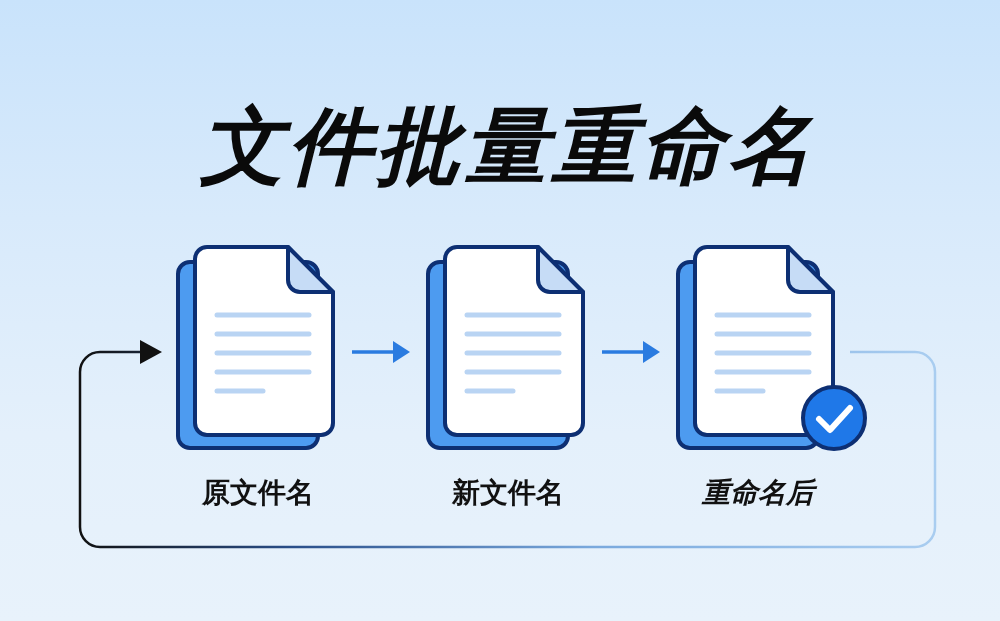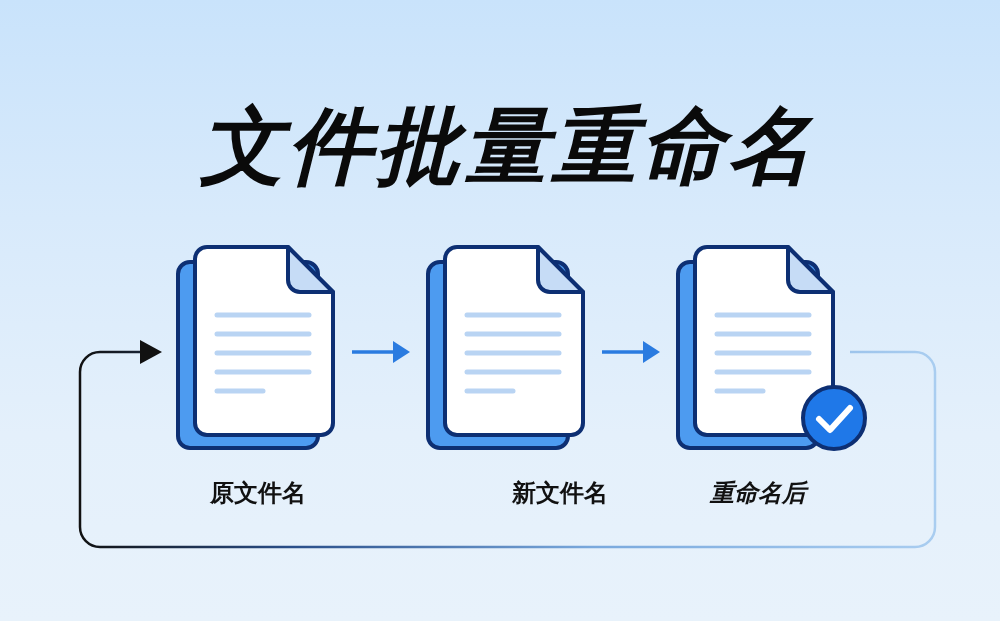--- a/index.html
+++ b/index.html
@@ -10,21 +10,21 @@
   }
   .title {
     position: absolute; left: 8px; top: 96px; width: 1000px; text-align: center;
     font-size: 84px; font-weight: bold; color: #0a0a0a; letter-spacing: 4px;
     line-height: 100px;
     font-style: italic;
   }
   svg.diagram { position: absolute; left: 0; top: 0; }
   .label {
     position: absolute; top: 470px; width: 200px; text-align: center;
-    font-size: 24px; font-weight: bold; color: #111; line-height: 46px;
+    font-size: 28px; font-weight: bold; color: #111; line-height: 46px;
   }
 </style>
 </head>
 <body>
 
 <div class="title">文件批量重命名</div>
 
 <svg class="diagram" width="1000" height="621" viewBox="0 0 1000 621">
   <defs>
     <linearGradient id="loopGrad" x1="80" y1="0" x2="935" y2="0" gradientUnits="userSpaceOnUse">
@@ -66,14 +66,14 @@
     <polygon points="643,341 660,352 643,363" fill="#2a7be0"></polygon>
   </g>
 
   <g>
     <circle cx="834" cy="418" r="31" fill="#1f78e8" stroke="#0d2f73" stroke-width="4"></circle>
     <polyline points="819,419 830,430 850,408" fill="none" stroke="#ffffff" stroke-width="6" stroke-linecap="round" stroke-linejoin="round"></polyline>
   </g>
 </svg>
 
 <div class="label" style="left:158px;">原文件名</div>
-<div class="label" style="left:408px;text-align:right;">新文件名</div>
+<div class="label" style="left:408px;">新文件名</div>
 <div class="label" style="left:658px;font-style:italic;">重命名后</div>
 
 </body></html>

